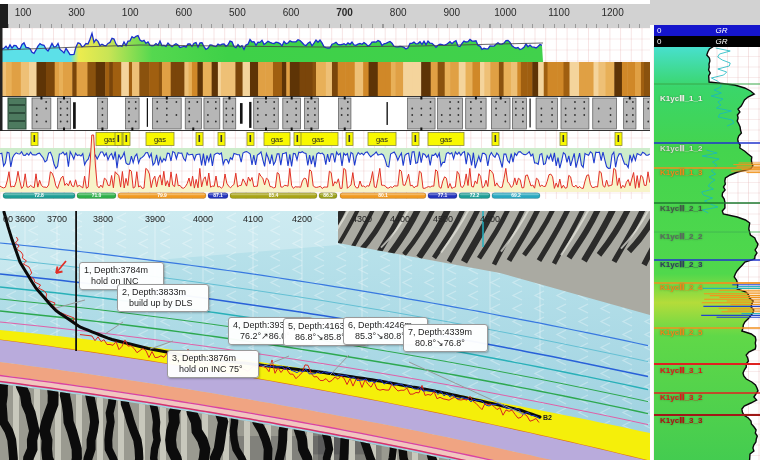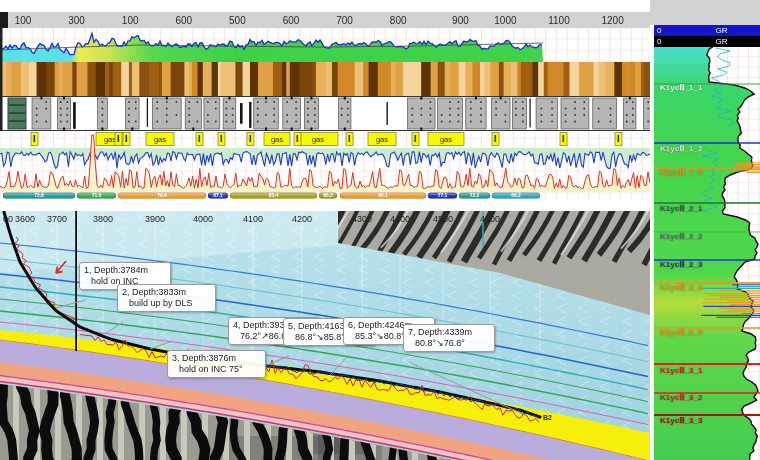--- a/index.html
+++ b/index.html
@@ -1,60 +1,60 @@
 <!DOCTYPE html>
 <html><head>
 <meta charset="utf-8">
 <style>
   html,body{margin:0;padding:0;background:#666;}
   #app{position:relative;width:760px;height:460px;background:#fff;overflow:hidden;
        font-family:"Liberation Sans",sans-serif;}
-  #ruler{position:absolute;left:0;top:12px;width:760px;height:28px;background:#d2d2d2;
+  #ruler{position:absolute;left:0;top:4px;width:760px;height:28px;background:#d2d2d2;
          border-bottom:1px solid #8a8a8a;box-sizing:border-box;}
   #ruler .edge{position:absolute;left:0;top:0;width:8px;height:28px;background:#1c1c1c;}
   .rtick{position:absolute;top:3px;width:34px;margin-left:-17px;text-align:center;
          font-size:10px;color:#2a2a2a;}
   #ruler .minor{position:absolute;left:8px;top:20px;width:642px;height:7px;
      background:repeating-linear-gradient(90deg,#9a9a9a 0,#9a9a9a 1px,transparent 1px,transparent 10.7px);}
   #vs{position:absolute;top:3px;left:633px;width:24px;text-align:center;font-size:10px;color:#2a2a2a;margin-top:34px;}
   svg{display:block;}
   #tracks-wrap{position:absolute;left:0;top:28px;}
   #seis-wrap{position:absolute;left:0;top:199px;margin-top:12px;}
   #rp-wrap{position:absolute;left:650px;top:0;}
   .rp-head{position:absolute;left:654px;width:106px;height:11px;color:#fff;font-size:8px;line-height:11px;}
   .rp-head .v0{position:absolute;left:3px;}
-  .rp-head .vn{position:absolute;left:58%;}
+  .rp-head .vn{position:absolute;left:58%;font-style:italic;}
   #rp-h1{top:25px;background:#1515cc;}
   #rp-h2{top:36px;background:#000;}
   .zlabel{position:absolute;left:660px;font-size:8px;font-weight:bold;letter-spacing:0;
           text-shadow:0 0 2px rgba(40,40,40,.45);white-space:nowrap;}
   .ann{position:absolute;background:rgba(255,255,255,.96);border:1px solid #9a9a9a;border-radius:3px;
-       padding:2px 22px 2px 4px;font-size:9px;line-height:11px;color:#1d1d1d;
+       padding:2px 15px 2px 4px;font-size:9px;line-height:11px;color:#1d1d1d;
        box-shadow:1px 1px 2px rgba(0,0,0,.25);white-space:nowrap;}
   .ann .l2{padding-left:7px;}
   .gutter{position:absolute;left:650px;top:0;width:4px;height:460px;background:#fff;}
 </style>
 </head>
 <body>
 
 <div id="app">
 
   <div id="ruler">
     <div class="edge"></div>
     <div class="minor"></div>
     <div id="ruler-ticks">
         <div class="rtick" style="left: 23px;">100</div>
         <div class="rtick" style="left: 76.6px;">300</div>
         <div class="rtick" style="left: 130.2px;">100</div>
         <div class="rtick" style="left: 183.8px;">600</div>
         <div class="rtick" style="left: 237.4px;">500</div>
         <div class="rtick" style="left: 291px;">600</div>
-        <div class="rtick" style="left: 344.6px;">700</div>
+        <div class="rtick" style="left: 344.6px; font-weight: bold;">700</div>
         <div class="rtick" style="left: 398.2px;">800</div>
-        <div class="rtick" style="left: 451.8px; text-align: right;">900</div>
+        <div class="rtick" style="left: 451.8px;">900</div>
         <div class="rtick" style="left: 505.4px;">1000</div>
         <div class="rtick" style="left: 559px;">1100</div>
         <div class="rtick" style="left: 612.6px;">1200</div>
       </div>
     <div id="vs">VS</div>
   </div>
 
   <div id="tracks-wrap">
     <svg id="tracks-svg" width="650" height="171">
         <rect x="0" y="0" width="650" height="171" fill="#ffffff"></rect>
@@ -891,21 +891,21 @@
   <div id="rp-h1" class="rp-head">
     <span class="v0">0</span>
     <span class="vn">GR</span>
   </div>
   <div id="rp-h2" class="rp-head">
     <span class="v0">0</span>
     <span class="vn">GR</span>
   </div>
 
   <div id="zone-labels">
-      <div class="zlabel" style="top: 83px; color: rgb(238, 238, 230);">K1ycⅢ_1_1</div>
+      <div class="zlabel" style="top: 94px; color: rgb(238, 238, 230);">K1ycⅢ_1_1</div>
       <div class="zlabel" style="top: 144px; color: rgb(217, 217, 208);">K1ycⅢ_1_2</div>
       <div class="zlabel" style="top: 168px; color: rgb(240, 136, 24);">K1ycⅢ_1_3</div>
       <div class="zlabel" style="top: 204px; color: rgb(68, 88, 74);">K1ycⅢ_2_1</div>
       <div class="zlabel" style="top: 232px; color: rgb(90, 106, 96);">K1ycⅢ_2_2</div>
       <div class="zlabel" style="top: 260px; color: rgb(47, 63, 95);">K1ycⅢ_2_3</div>
       <div class="zlabel" style="top: 283px; color: rgb(240, 136, 24);">K1ycⅢ_2_4</div>
       <div class="zlabel" style="top: 328px; color: rgb(240, 136, 24); text-align: center;">K1ycⅢ_2_5</div>
       <div class="zlabel" style="top: 366px; color: rgb(224, 24, 24);">K1ycⅢ_3_1</div>
       <div class="zlabel" style="top: 393px; color: rgb(224, 24, 24);">K1ycⅢ_3_2</div>
       <div class="zlabel" style="top: 416px; color: rgb(176, 16, 16);">K1ycⅢ_3_3</div>

